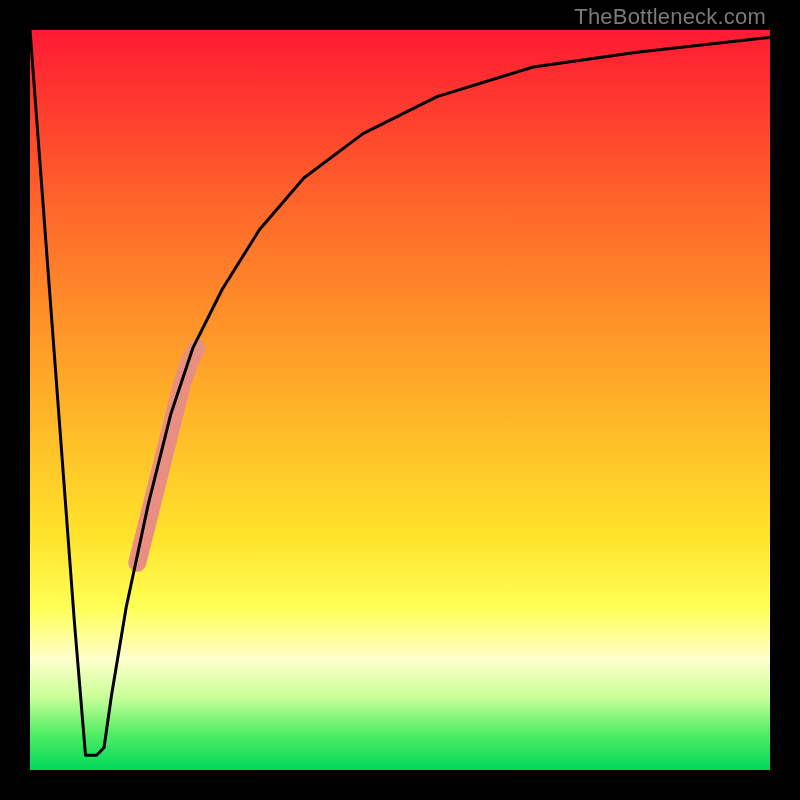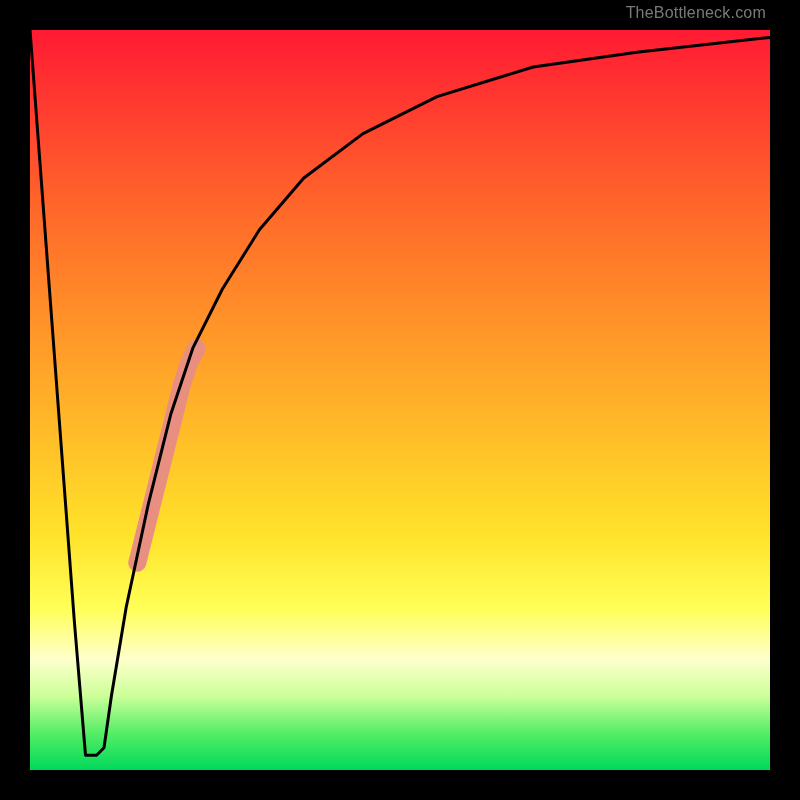--- a/index.html
+++ b/index.html
@@ -33,21 +33,21 @@
       #ffffcc 85%,
       #ccff99 90%,
       #55ee66 95%,
       #00d85a 100%);
   }
   .watermark {
     position: absolute;
     top: 4px;
     right: 34px;
     color: #7a7a7a;
-    font-size: 16px;
+    font-size: 22px;
     font-weight: 500;
     letter-spacing: 0.2px;
     user-select: none;
   }
   svg.curve {
     position: absolute;
     left: 0;
     top: 0;
     width: 740px;
     height: 740px;

